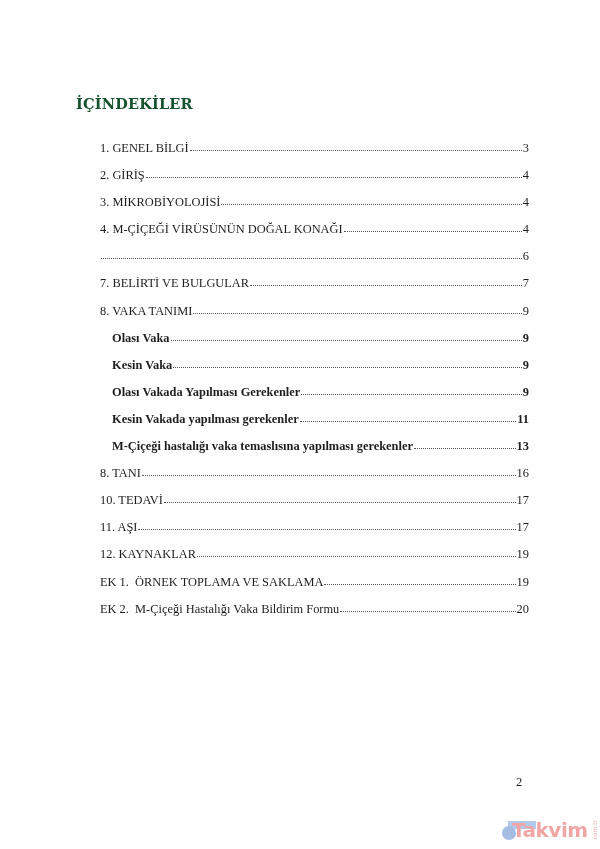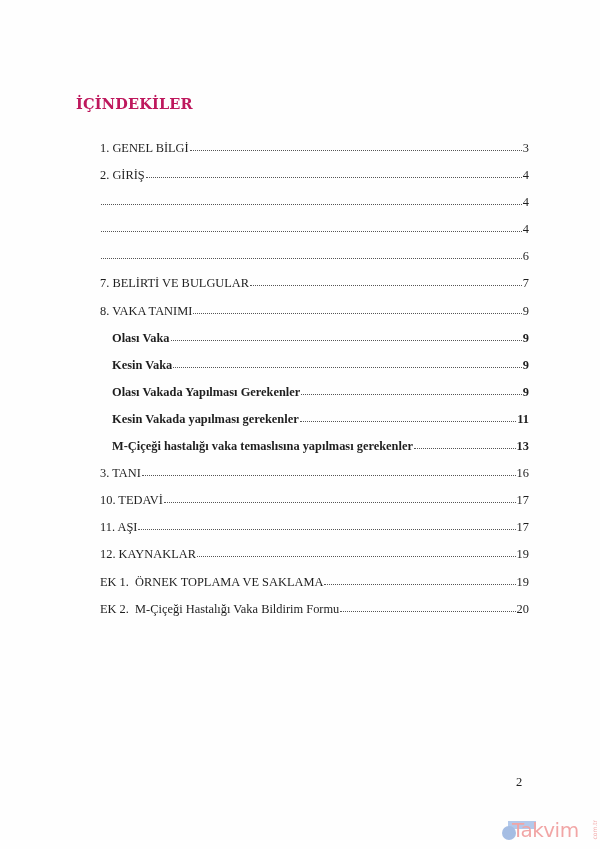--- a/index.html
+++ b/index.html
@@ -22,21 +22,21 @@
       background: #fefefe;
     }
     .toc-title {
       position: absolute;
       left: 76px;
       top: 95px;
       font-family: "DejaVu Serif", serif;
       font-weight: bold;
       font-size: 14.5px;
       letter-spacing: 0.2px;
-      color: #be185d;
+      color: #14532d;
     }
     .toc-list {
       position: absolute;
       left: 100px;
       top: 138px;
       width: 429px;
       margin: 0;
       padding: 0;
       list-style: none;
     }
@@ -89,21 +89,21 @@
       top: 818px;
       width: 100px;
       height: 28px;
       opacity: 0.45;
     }
     .wm-text {
       position: absolute;
       left: 12px;
       top: 0;
       font-family: "DejaVu Sans", sans-serif;
-      font-weight: normal;
+      font-weight: bold;
       font-size: 20px;
       color: #e23b3b;
       letter-spacing: -0.5px;
     }
     .wm-e {
       position: absolute;
       left: 2px;
       top: 8px;
       width: 14px;
       height: 14px;
@@ -140,24 +140,26 @@
       <span class="toc-label">1. GENEL BİLGİ</span>
       <span class="toc-leader"></span>
       <span class="toc-page">3</span>
     </li>
     <li class="toc-row">
       <span class="toc-label">2. GİRİŞ</span>
       <span class="toc-leader"></span>
       <span class="toc-page">4</span>
     </li>
     <li class="toc-row">
+      <span class="toc-label">3. MİKROBİYOLOJİSİ</span>
       <span class="toc-leader"></span>
       <span class="toc-page">4</span>
     </li>
     <li class="toc-row">
+      <span class="toc-label">4. M-ÇİÇEĞİ VİRÜSÜNÜN DOĞAL KONAĞI</span>
       <span class="toc-leader"></span>
       <span class="toc-page">4</span>
     </li>
     <li class="toc-row">
       <span class="toc-leader"></span>
       <span class="toc-page">6</span>
     </li>
     <li class="toc-row">
       <span class="toc-label">7. BELİRTİ VE BULGULAR</span>
       <span class="toc-leader"></span>
@@ -187,21 +189,21 @@
       <span class="toc-label">Kesin Vakada yapılması gerekenler</span>
       <span class="toc-leader"></span>
       <span class="toc-page">11</span>
     </li>
     <li class="toc-row sub">
       <span class="toc-label">M-Çiçeği hastalığı vaka temaslısına yapılması gerekenler</span>
       <span class="toc-leader"></span>
       <span class="toc-page">13</span>
     </li>
     <li class="toc-row">
-      <span class="toc-label">3. TANI</span>
+      <span class="toc-label">8. TANI</span>
       <span class="toc-leader"></span>
       <span class="toc-page">16</span>
     </li>
     <li class="toc-row">
       <span class="toc-label">10. TEDAVİ</span>
       <span class="toc-leader"></span>
       <span class="toc-page">17</span>
     </li>
     <li class="toc-row">
       <span class="toc-label">11. AŞI</span>

